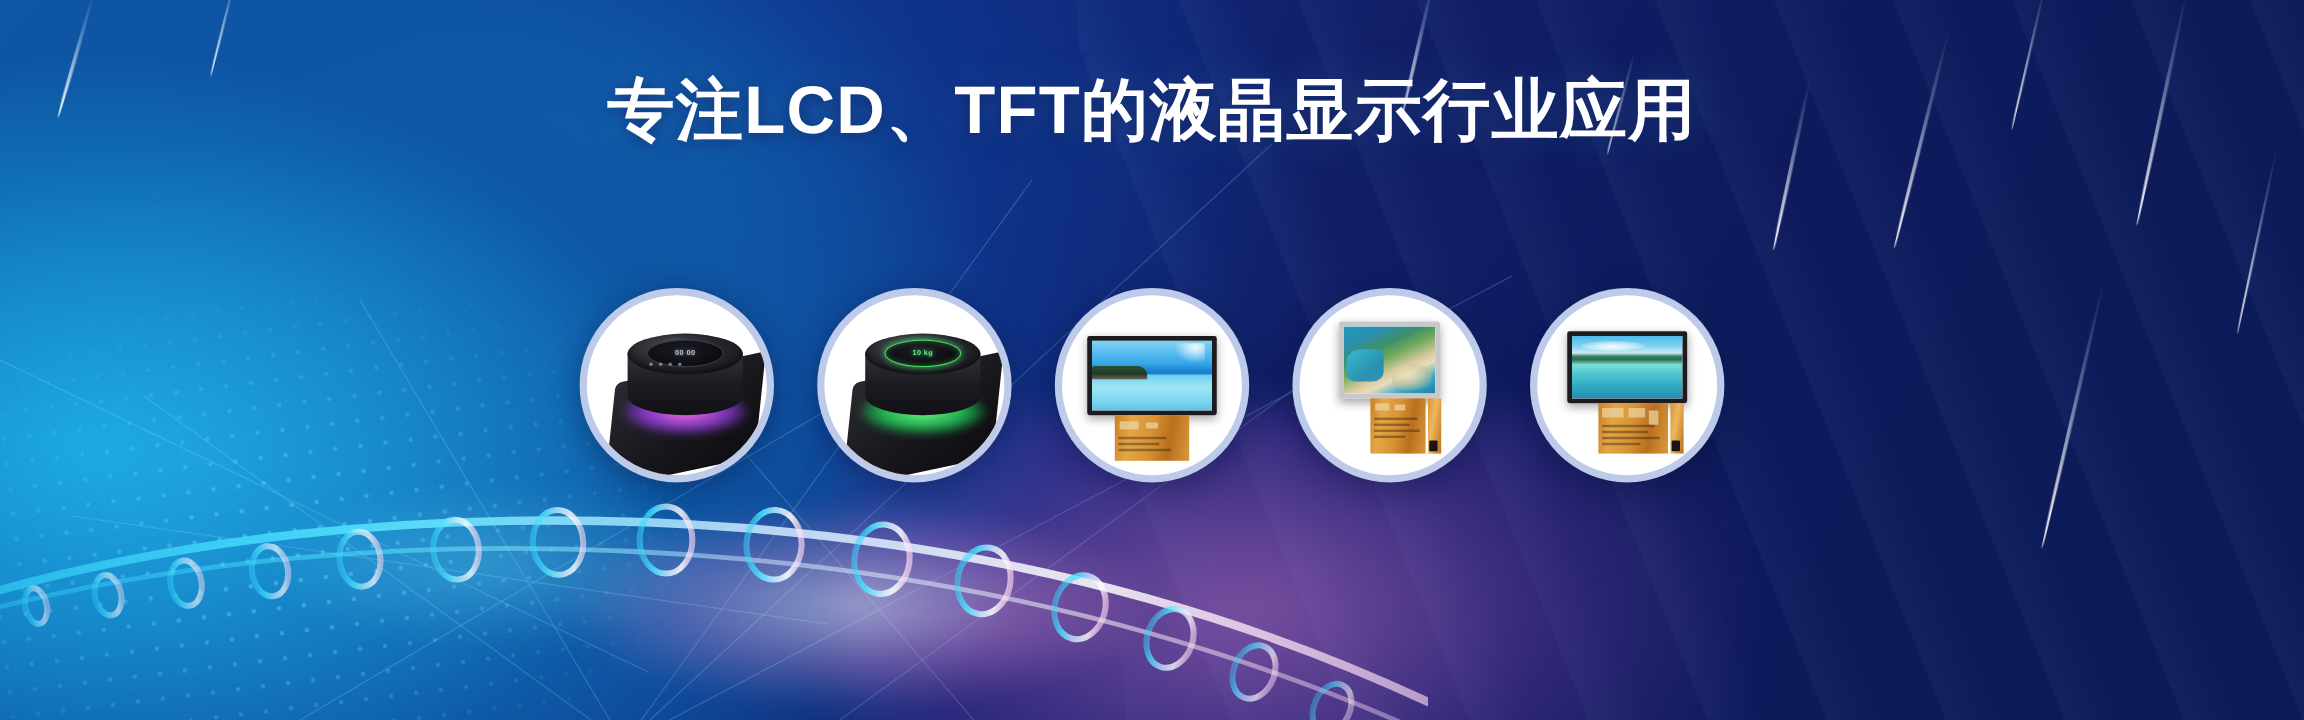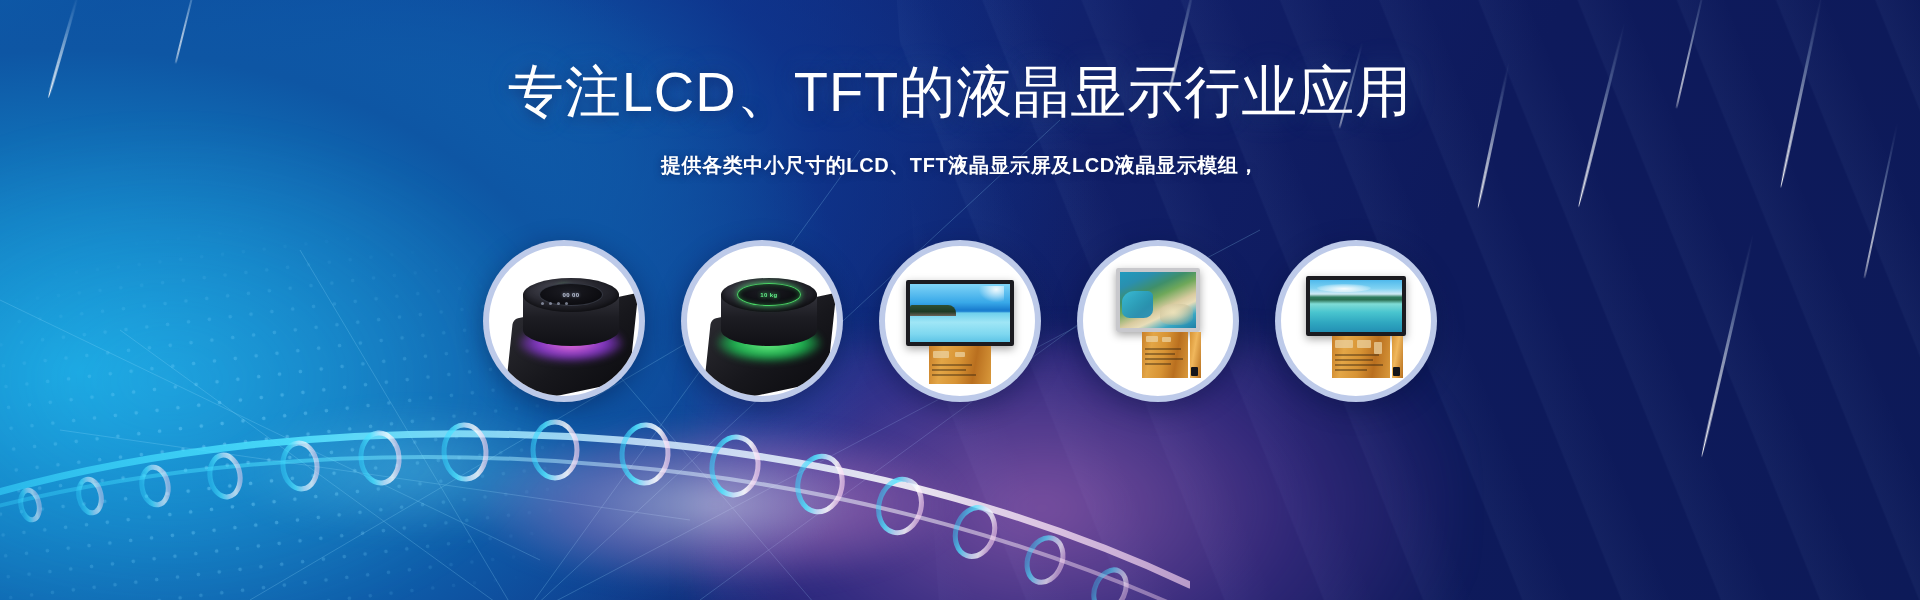--- a/index.html
+++ b/index.html
@@ -89,21 +89,21 @@
     background: radial-gradient(ellipse at 50% 50%, rgba(60,200,255,0.24) 0%, rgba(30,150,230,0) 72%);
     filter: blur(12px);
   }
 
   
   .copy {
     position: absolute; left: 0; right: 0; top: 62px;
     text-align: center; z-index: 6;
   }
   .headline {
-    font-size: 56px; font-weight: 400; color: #ffffff;
+    font-size: 56px; font-weight: 700; color: #ffffff;
     letter-spacing: 1px; line-height: 1.08;
     text-shadow: 0 2px 14px rgba(10,30,90,0.75), 0 0 30px rgba(120,190,255,0.28);
   }
   .subline {
     font-size: 20px; font-weight: 700; color: #ffffff;
     line-height: 1.95; letter-spacing: .6px;
     text-shadow: 0 1px 7px rgba(10,30,90,0.7);
   }
   .subline-wrap { margin-top: 24px; }
 
@@ -347,21 +347,20 @@
           <ellipse cx="1105" cy="260" rx="17" ry="23" opacity=".7" transform="rotate(22 1105 260)"></ellipse>
           <ellipse cx="1170" cy="290" rx="15" ry="21" opacity=".6" transform="rotate(25 1170 290)"></ellipse>
         </g>
       </g>
     </svg>
   </div>
 
   <div class="copy">
     <h1 class="headline">专注LCD、TFT的液晶显示行业应用</h1>
     <div class="subline-wrap">
-      <div class="subline">提供各类中小尺寸的LCD、TFT液晶显示屏及LCD液晶显示模组，</div>
     </div>
   </div>
 
   <div class="circles">
 
     <div class="circle">
       <div class="circle-inner">
         <div class="mat"></div>
         <div class="puck-ring pink"></div>
         <div class="puck-body"></div>

